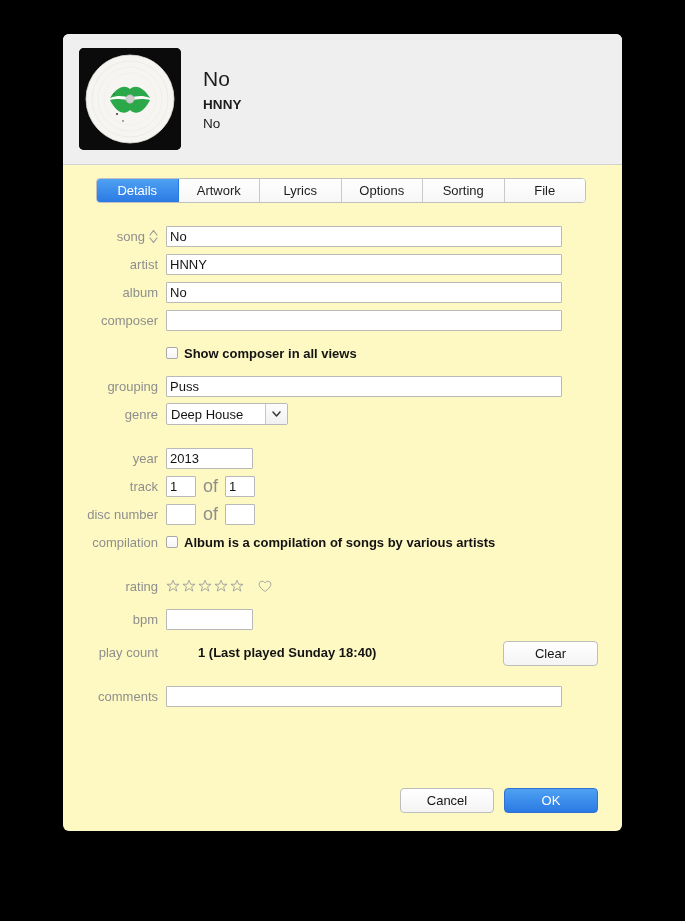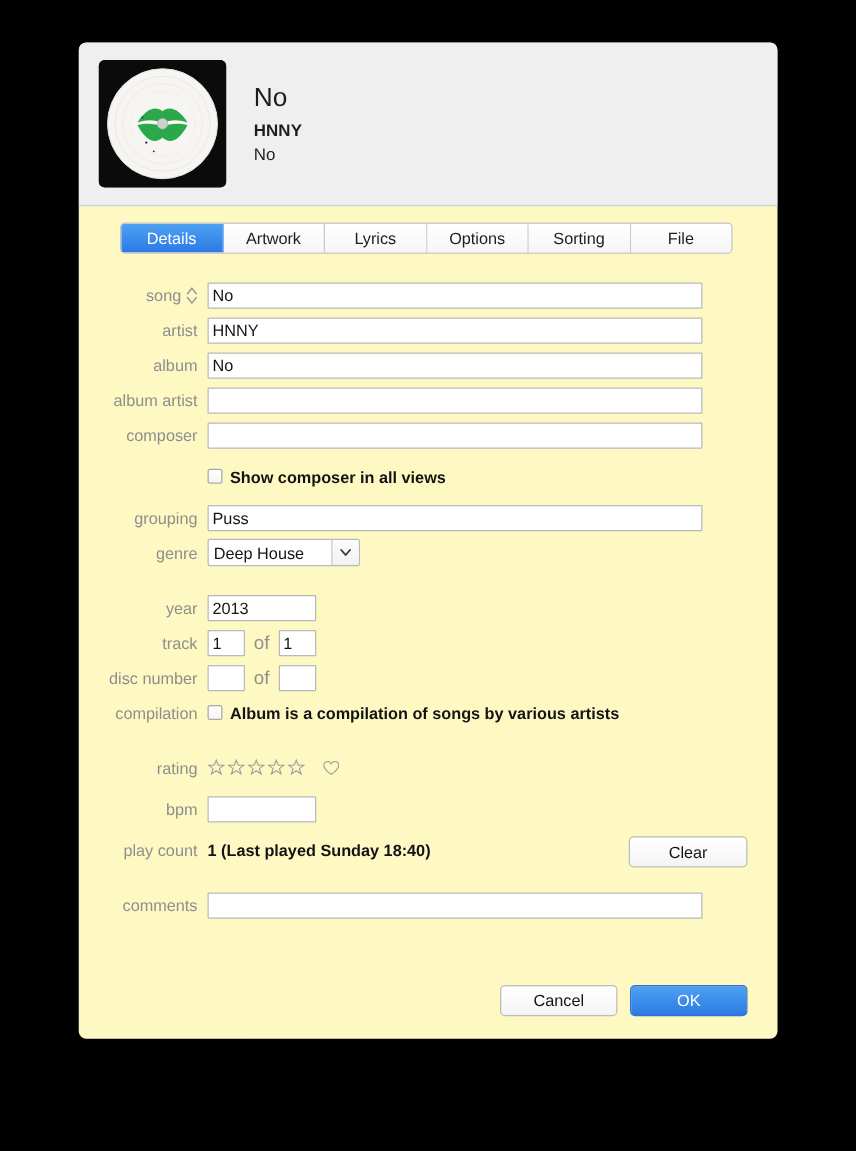--- a/index.html
+++ b/index.html
@@ -154,21 +154,21 @@
     align-items: center;
     font-family: "Liberation Sans", sans-serif;
     outline: none;
   }
   .field.wide  { width: 396px; }
   .field.year  { width: 87px; }
   .field.small { width: 30px; }
   .field.bpm   { width: 87px; }
 
   .of-text {
-    font-size: 15px;
+    font-size: 18px;
     color: #8e8e8e;
     margin: 0 7px;
   }
 
   
   .stepper {
     width: 9px;
     height: 15px;
     display: flex;
     flex-direction: column;
@@ -352,24 +352,20 @@
     <div class="row">
       <div class="label">artist</div>
       <div class="field wide">HNNY</div>
     </div>
 
     <div class="row">
       <div class="label">album</div>
       <div class="field wide">No</div>
     </div>
 
-    <div class="row">
-      <div class="label">album artist</div>
-      <div class="field wide"></div>
-    </div>
 
     <div class="row">
       <div class="label">composer</div>
       <div class="field wide"></div>
     </div>
 
     <div class="spacer-sm"></div>
 
     <div class="row">
       <div class="label"></div>
@@ -453,21 +449,21 @@
 
     <div class="spacer-sm"></div>
 
     <div class="row">
       <div class="label">bpm</div>
       <div class="field bpm"></div>
     </div>
 
     <div class="spacer-sm"></div>
 
-    <div class="row" style="position:relative;">
+    <div class="row" style="position:relative;gap:32px;">
       <div class="label">play count</div>
       <div class="playcount-text">1 (Last played Sunday 18:40)</div>
       <div class="btn btn-default btn-clear">Clear</div>
     </div>
 
     <div class="spacer-lg"></div>
 
     <div class="row">
       <div class="label">comments</div>
       <div class="field wide"></div>

